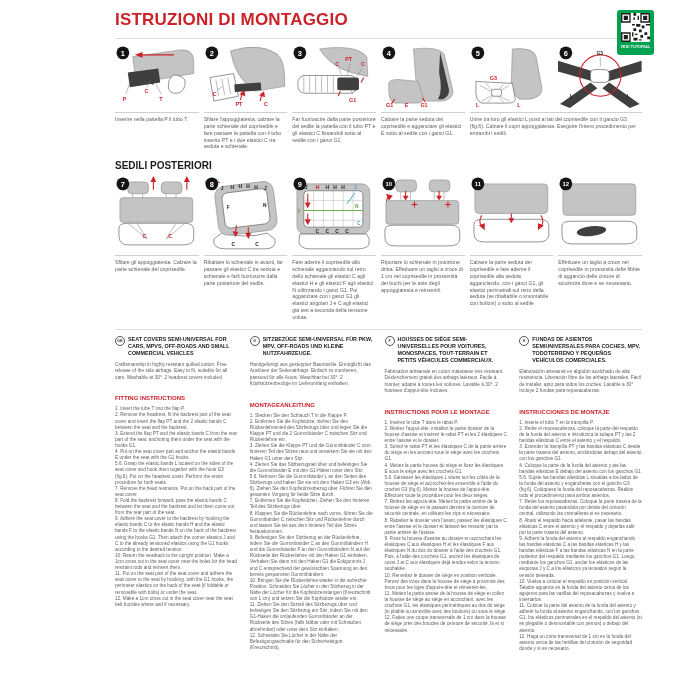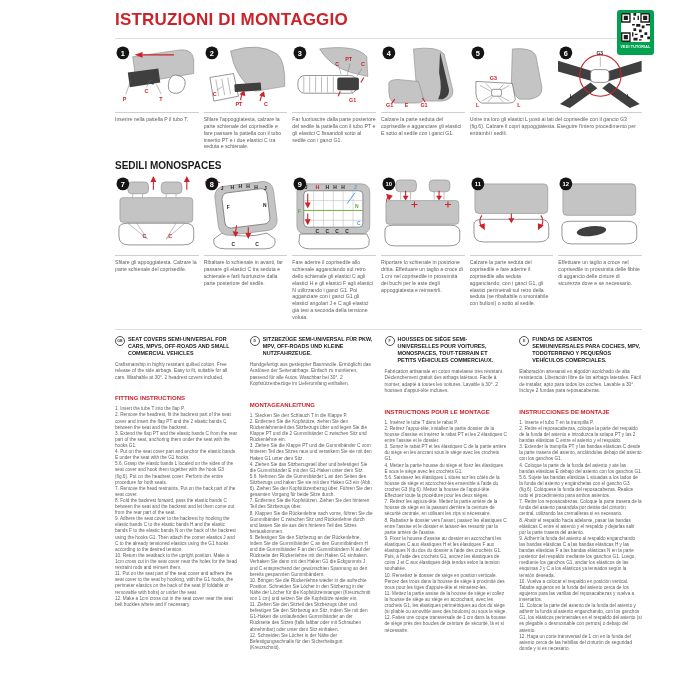--- a/index.html
+++ b/index.html
@@ -167,21 +167,21 @@
       </svg>
     </div>
 
     <div class="cap">Inserire nella pattella P il tubo T.</div>
     <div class="cap">Sfilare l'appoggiatesta, calzare la parte schienale del coprisedile e fare passare la pattella con il tubo inserito PT e i due elastici C tra seduta e schienale.</div>
     <div class="cap">Far fuoriuscire dalla parte posteriore del sedile la pattella con il tubo PT e gli elastici C fissandoli sotto al sedile con i ganci G1.</div>
     <div class="cap">Calzare la parte seduta del coprisedile e agganciare gli elastici E sotto al sedile con i ganci G1.</div>
     <div class="cap cap56">Unire tra loro gli elastici L posti ai lati del coprisedile con il gancio G3 (fig.6). Calzare il copri appoggiatesta. Eseguire l'intero procedimento per entrambi i sedili.</div>
   </div>
 
-  <h2 class="rear-title">SEDILI MONOSPACES</h2>
+  <h2 class="rear-title">SEDILI POSTERIORI</h2>
 
   <div class="figrow">
 
     <div class="fig">
       <svg viewBox="0 0 85 76">
         <path class="ln" d="M18 18 V22 M28 18 V22 M52 18 V22 M62 18 V22"></path>
         <rect class="g" x="13" y="6" width="21" height="12" rx="4"></rect>
         <rect class="g" x="47" y="6" width="21" height="12" rx="4"></rect>
         <line class="red" x1="39" y1="14" x2="39" y2="4"></line>
           <polygon class="redf" points="36,6 39,0 42,6"></polygon>

